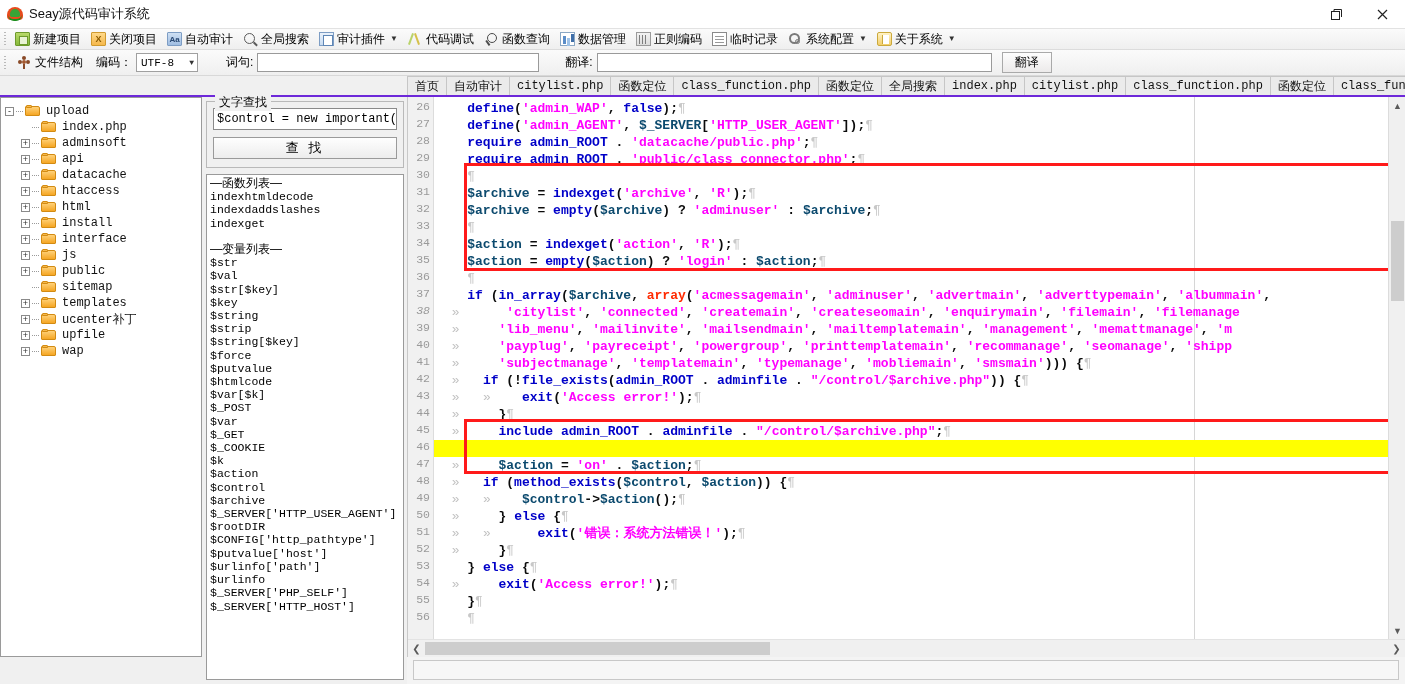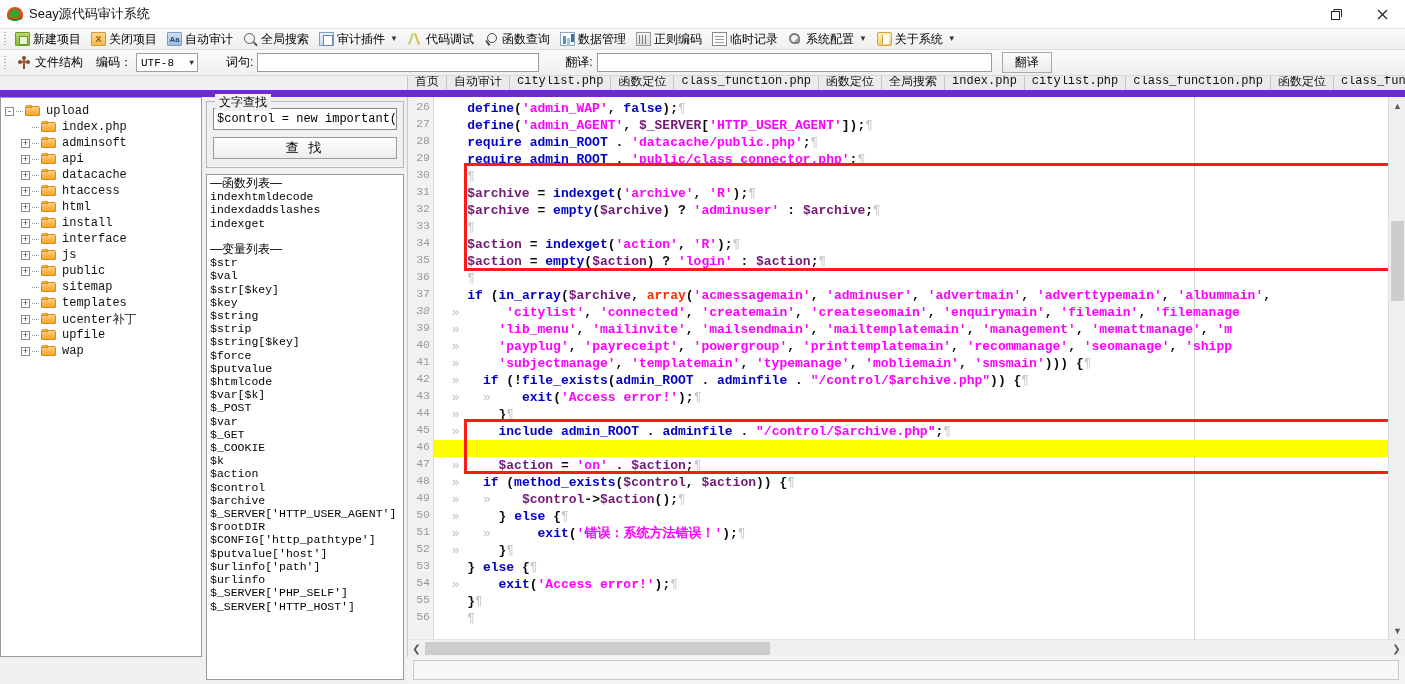--- a/index.html
+++ b/index.html
@@ -99,21 +99,21 @@
   
   .main { flex: 1 1 auto; display: flex; min-height: 0; background:#f4f4f4; }
 
   .leftpane { width: 202px; flex: 0 0 202px; display:flex; flex-direction:column; background:#f0f0f0;}
   .midpane  { width: 205px; flex: 0 0 205px; display:flex; flex-direction:column; background:#f0f0f0; }
   .rightpane{ flex: 1 1 auto; display:flex; flex-direction:column; min-width:0; background:#f4f4f4;}
 
   
   .tabstrip {
     height: 21px; flex: 0 0 21px; display: flex; align-items: flex-end;
-    background: #f0f0f0; border-bottom: 7px solid #6d28d9; overflow:hidden;
+    background: #f0f0f0; border-bottom: 2px solid #6d28d9; overflow:hidden;
   }
   .tab {
     height: 19px; display:flex; align-items:center; padding: 0 7px;
     border: 1px solid #c6c6c6; border-bottom:none; background: #ebebeb;
     font-size: 12px; white-space: nowrap; margin-right:-1px; color:#111;
   }
   .tab.mono { font-family:"Liberation Mono", monospace; font-size:12px; letter-spacing:0px;}
 
   
   .treebox { flex:1 1 auto; background:#ffffff; border:1px solid #9a9a9a; margin:0; overflow:hidden; position:relative;}
@@ -149,21 +149,21 @@
   .editorrow { flex:1 1 auto; display:flex; min-height:0; position:relative; background:#fff;}
   .codearea { flex:1 1 auto; position:relative; overflow:hidden; background:#fff; }
   .gutter { width:26px; flex:0 0 26px; background:#f1f1f1; border-right:1px solid #dcdcdc; position:relative;}
   .gutnum { position:absolute; right:3px; font-family:"Liberation Mono", monospace; font-size:11.5px; color:#9a9a9a; }
   .codeline { position:absolute; left:0; white-space:pre; font-family:"Liberation Mono", monospace;
               font-size:13px; font-weight:bold; line-height:17px; }
   .cl-kw { color:#0000c8; }
   .cl-str { color:#ff00ff; }
   .cl-def { color:#0a0a0a; }
   .cl-arr { color:#ff2a00; }
-  .cl-var { color:#701a75; }
+  .cl-var { color:#0c4a6e; }
   .cl-pil { color:#c8c8c8; font-weight:normal; }
   .cl-ind { color:#c2c2c2; font-weight:normal;}
   .hl-row { position:absolute; left:0; right:0; background:#ffff00; }
   .hl-sel { background:#3399ff; color:#fff !important; }
   .redbox { position:absolute; border:3px solid #ff1a1a; pointer-events:none; }
   .vsep { position:absolute; top:0; bottom:0; width:1px; background:#d6d6d6; }
 
   
   .vscroll { width:17px; flex:0 0 17px; background:#f0f0f0; border-left:1px solid #dcdcdc; position:relative;}
   .vs-btn { width:17px; height:17px; display:flex; align-items:center; justify-content:center; color:#5a5a5a; font-size:9px;}

